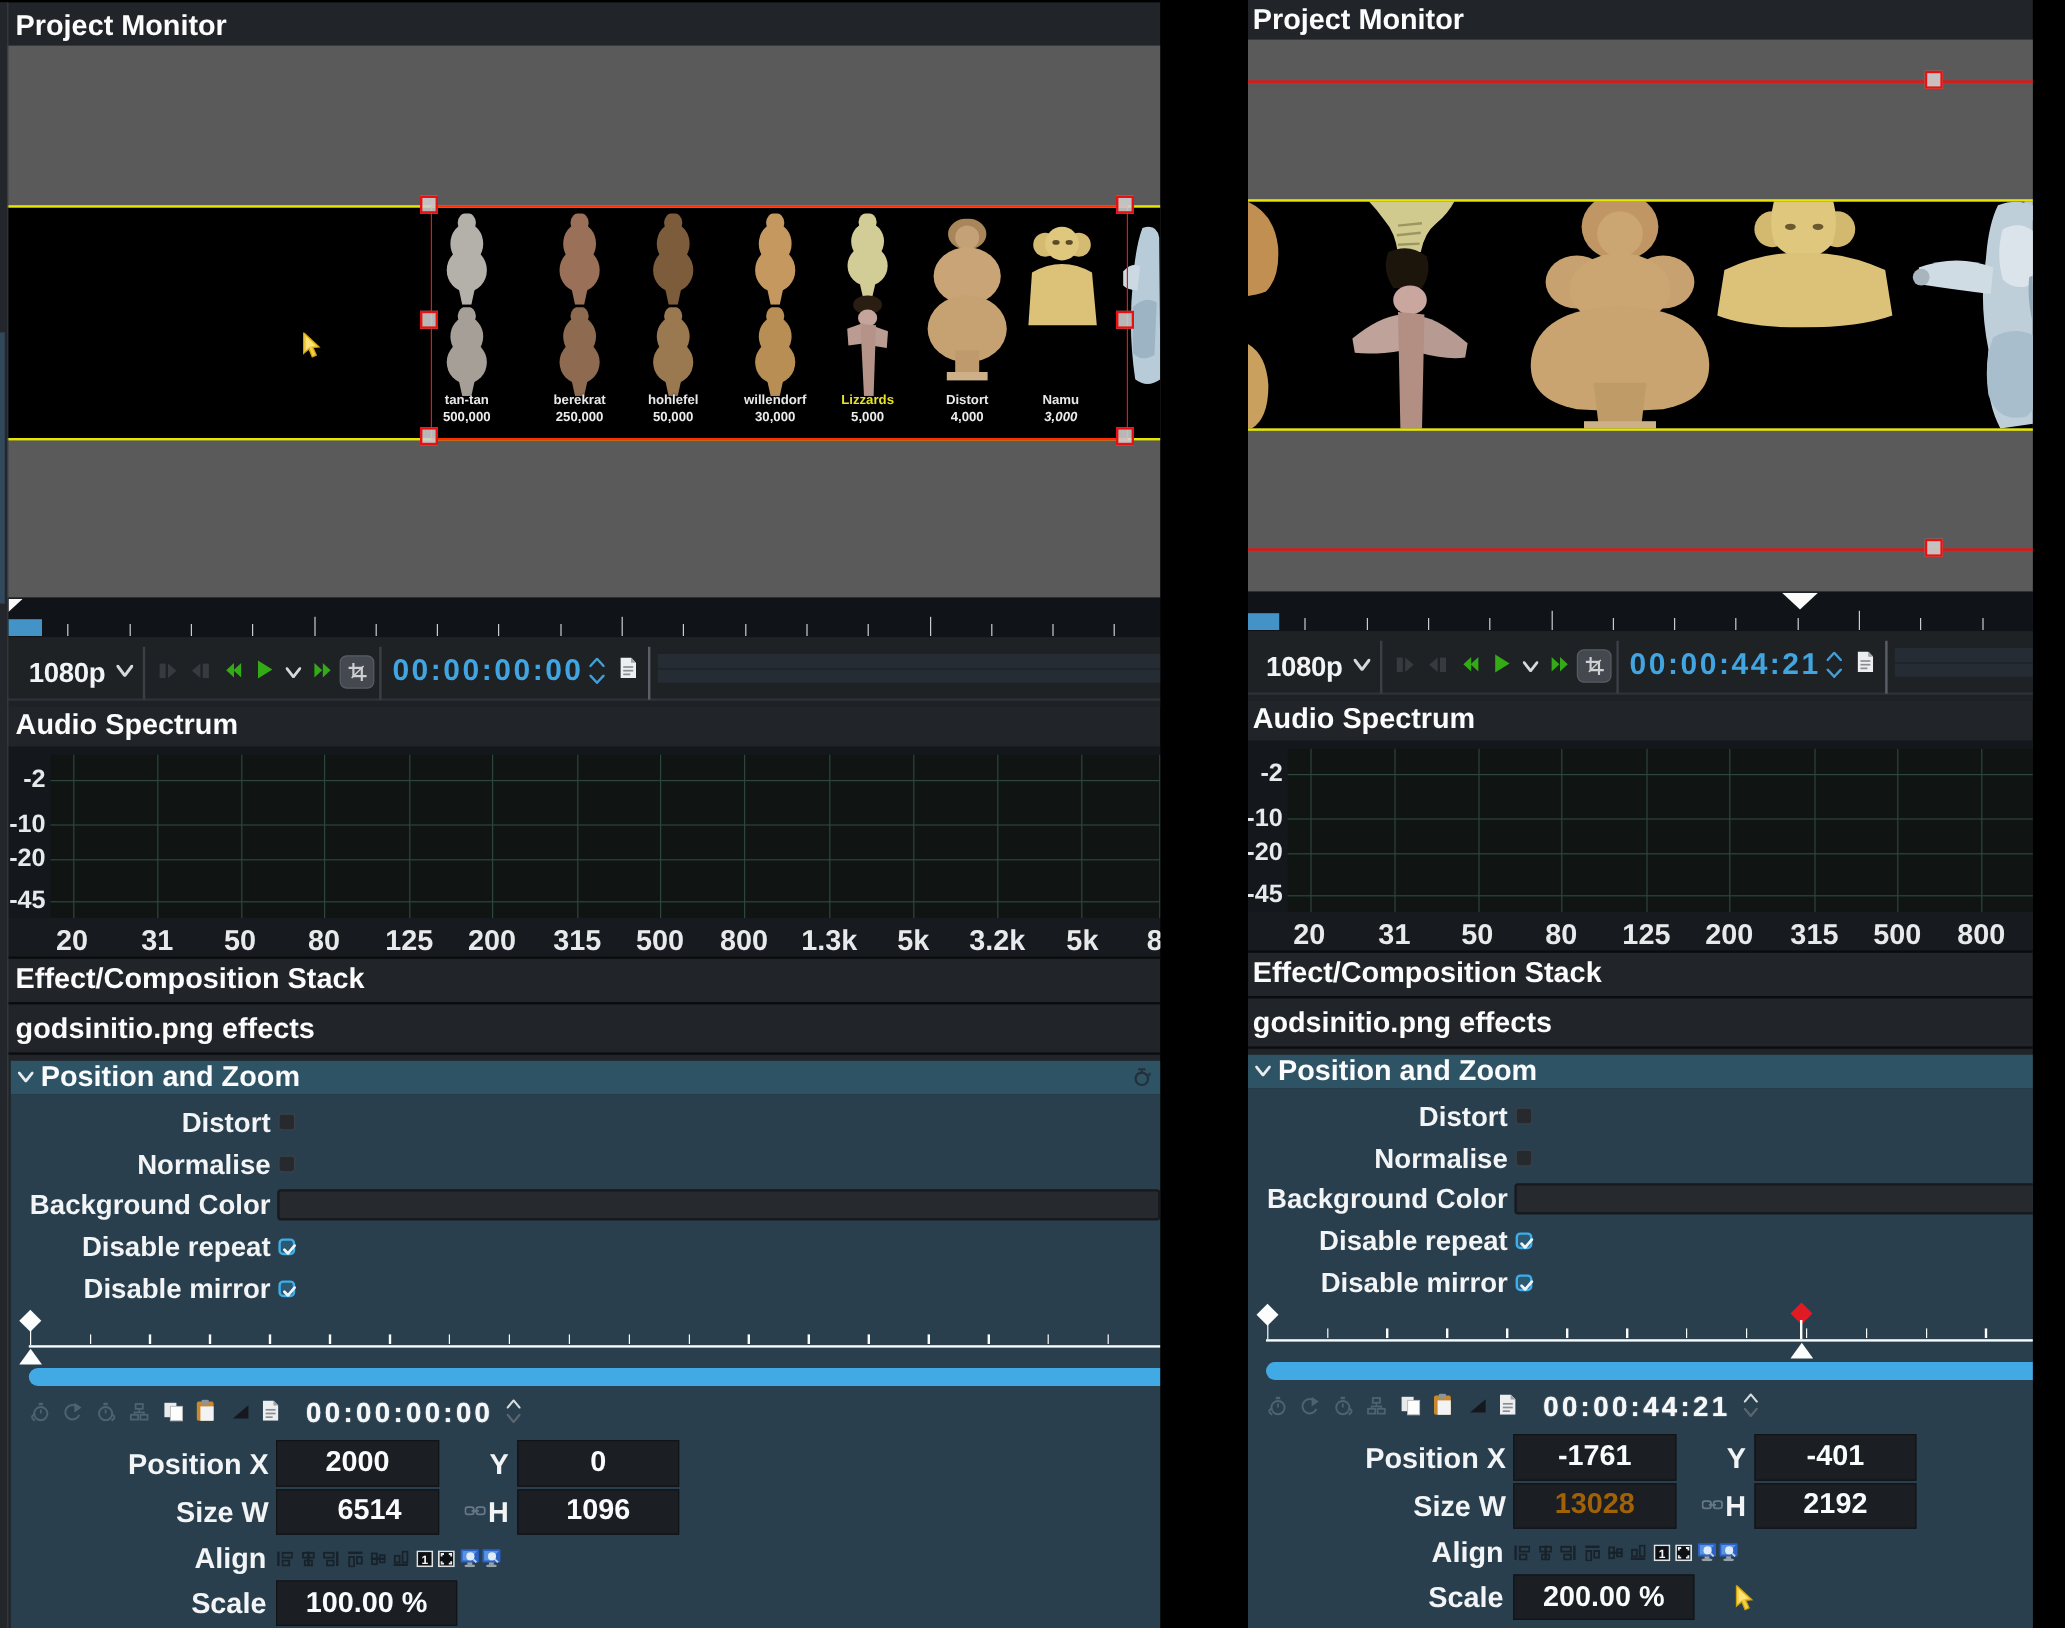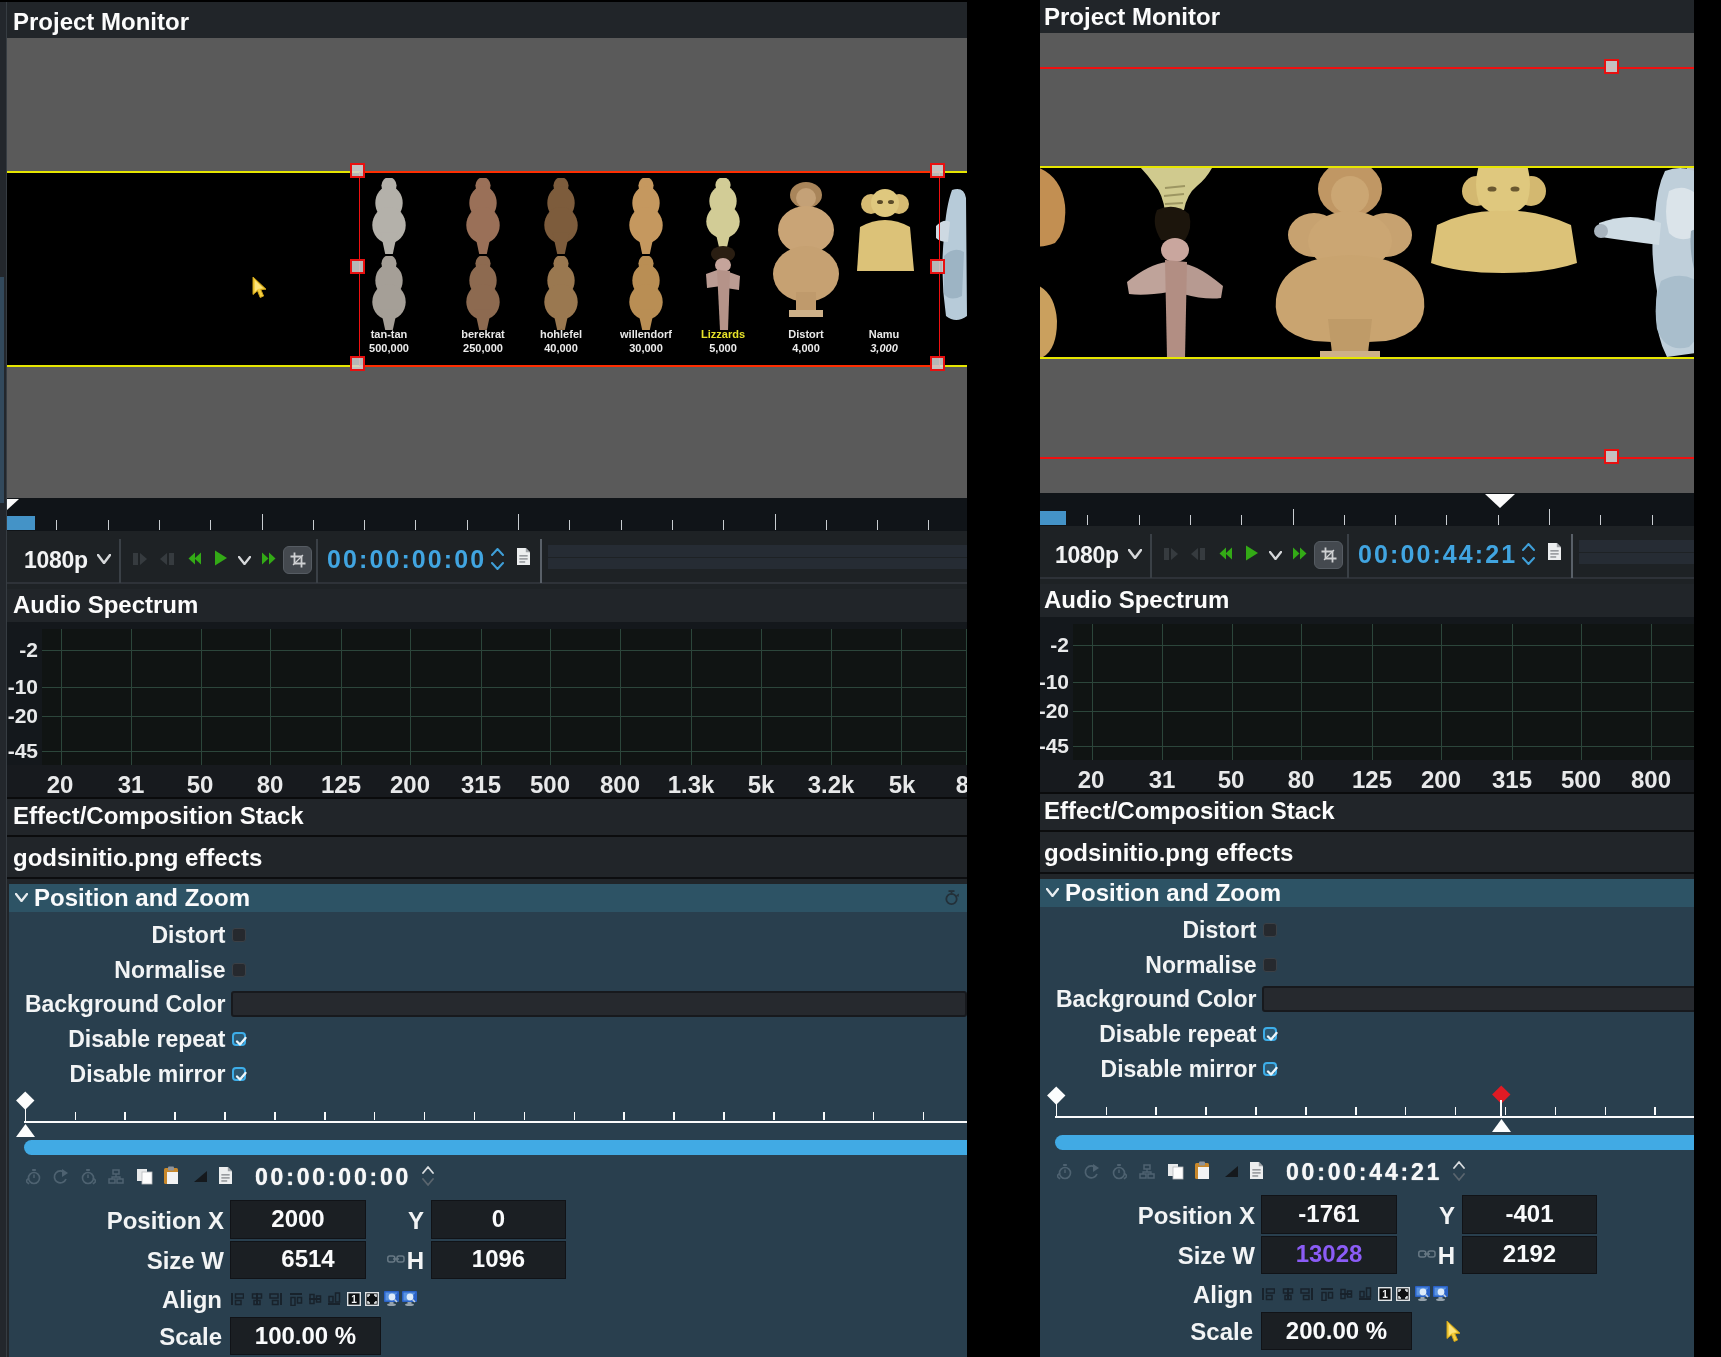--- a/index.html
+++ b/index.html
@@ -95,21 +95,21 @@
           <svg style="position:absolute;left:930px;top:186px;" width="37" height="138" viewBox="0 0 37 138">
             <path d="M22,4 Q34,0 36,12 L37,130 Q26,138 16,130 Q10,90 14,50 Q16,20 22,4 Z" fill="#b7cbd9"></path>
             <path d="M6,40 Q14,32 20,36 L18,56 Q10,56 6,52 Z" fill="#cdd9e2"></path>
             <path d="M14,70 Q24,60 34,66 L32,110 Q20,116 14,108 Z" fill="#9db4c4"></path>
           </svg>
           <div style="position:absolute;left:344px;top:328px;width:90px;height:12px;display:flex;align-items:center;justify-content:center;font-size:11px;font-weight:bold;color:#e8e8e8;white-space:nowrap;text-shadow:0 0 2px #000;">tan-tan</div>
           <div style="position:absolute;left:344px;top:342px;width:90px;height:12px;display:flex;align-items:center;justify-content:center;font-size:11px;font-weight:bold;color:#ececec;white-space:nowrap;text-shadow:0 0 2px #000;">500,000</div>
           <div style="position:absolute;left:438px;top:328px;width:90px;height:12px;display:flex;align-items:center;justify-content:center;font-size:11px;font-weight:bold;color:#e8e8e8;white-space:nowrap;text-shadow:0 0 2px #000;">berekrat</div>
           <div style="position:absolute;left:438px;top:342px;width:90px;height:12px;display:flex;align-items:center;justify-content:center;font-size:11px;font-weight:bold;color:#ececec;white-space:nowrap;text-shadow:0 0 2px #000;">250,000</div>
           <div style="position:absolute;left:516px;top:328px;width:90px;height:12px;display:flex;align-items:center;justify-content:center;font-size:11px;font-weight:bold;color:#e8e8e8;white-space:nowrap;text-shadow:0 0 2px #000;">hohlefel</div>
-          <div style="position:absolute;left:516px;top:342px;width:90px;height:12px;display:flex;align-items:center;justify-content:center;font-size:11px;font-weight:bold;color:#ececec;white-space:nowrap;text-shadow:0 0 2px #000;">40,000</div>
+          <div style="position:absolute;left:516px;top:342px;width:90px;height:12px;display:flex;align-items:center;justify-content:center;font-size:11px;font-weight:bold;color:#ececec;white-space:nowrap;text-shadow:0 0 2px #000;">50,000</div>
           <div style="position:absolute;left:601px;top:328px;width:90px;height:12px;display:flex;align-items:center;justify-content:center;font-size:11px;font-weight:bold;color:#e8e8e8;white-space:nowrap;text-shadow:0 0 2px #000;">willendorf</div>
           <div style="position:absolute;left:601px;top:342px;width:90px;height:12px;display:flex;align-items:center;justify-content:center;font-size:11px;font-weight:bold;color:#ececec;white-space:nowrap;text-shadow:0 0 2px #000;">30,000</div>
           <div style="position:absolute;left:678px;top:328px;width:90px;height:12px;display:flex;align-items:center;justify-content:center;font-size:11px;font-weight:bold;color:#e6e229;white-space:nowrap;text-shadow:0 0 2px #000;">Lizzards</div>
           <div style="position:absolute;left:678px;top:342px;width:90px;height:12px;display:flex;align-items:center;justify-content:center;font-size:11px;font-weight:bold;color:#ececec;white-space:nowrap;text-shadow:0 0 2px #000;text-align:right;">5,000</div>
           <div style="position:absolute;left:761px;top:328px;width:90px;height:12px;display:flex;align-items:center;justify-content:center;font-size:11px;font-weight:bold;color:#e8e8e8;white-space:nowrap;text-shadow:0 0 2px #000;">Distort</div>
           <div style="position:absolute;left:761px;top:342px;width:90px;height:12px;display:flex;align-items:center;justify-content:center;font-size:11px;font-weight:bold;color:#ececec;white-space:nowrap;text-shadow:0 0 2px #000;">4,000</div>
           <div style="position:absolute;left:839px;top:328px;width:90px;height:12px;display:flex;align-items:center;justify-content:center;font-size:11px;font-weight:bold;color:#e8e8e8;white-space:nowrap;text-shadow:0 0 2px #000;">Namu</div>
           <div style="position:absolute;left:839px;top:342px;width:90px;height:12px;display:flex;align-items:center;justify-content:center;font-size:11px;font-weight:bold;color:#ececec;white-space:nowrap;text-shadow:0 0 2px #000;font-style:italic;">3,000</div>
           <svg style="position:absolute;left:252px;top:277px;" width="16" height="24" viewBox="0 0 16 24">
             <polygon points="1,0 1,17.5 5.5,13.8 8.2,20.5 11.6,19 8.8,12.6 14,12.2" fill="#f5ce3e" stroke="#caa017" stroke-width="1"></polygon>
@@ -684,21 +684,21 @@
         <polyline points="1,1 6.0,7 11,1" fill="none" stroke="#5a656e" stroke-width="1.8" stroke-linecap="round" stroke-linejoin="round"></polyline>
       </svg>
       <div style="position:absolute;left:0px;top:1209px;width:224px;height:24px;display:flex;align-items:center;justify-content:flex-end;font-size:24px;font-weight:bold;color:#f2f4f5;white-space:nowrap;">Position X</div>
       <div style="position:absolute;left:230px;top:1200px;width:136px;height:38.5px;background:#1b1f23;border:1px solid #111317;"></div>
       <div style="position:absolute;left:230px;top:1207px;width:136px;height:24px;display:flex;align-items:center;justify-content:center;font-size:24px;font-weight:bold;color:#fafbfc;white-space:nowrap;">-1761</div>
       <div style="position:absolute;left:360px;top:1209px;width:64px;height:24px;display:flex;align-items:center;justify-content:flex-end;font-size:24px;font-weight:bold;color:#f2f4f5;white-space:nowrap;">Y</div>
       <div style="position:absolute;left:431px;top:1200px;width:135px;height:38.5px;background:#1b1f23;border:1px solid #111317;"></div>
       <div style="position:absolute;left:431px;top:1207px;width:135px;height:24px;display:flex;align-items:center;justify-content:center;font-size:24px;font-weight:bold;color:#fafbfc;white-space:nowrap;">-401</div>
       <div style="position:absolute;left:0px;top:1249px;width:224px;height:24px;display:flex;align-items:center;justify-content:flex-end;font-size:24px;font-weight:bold;color:#f2f4f5;white-space:nowrap;">Size W</div>
       <div style="position:absolute;left:230px;top:1240.5px;width:136px;height:38.5px;background:#1b1f23;border:1px solid #111317;"></div>
-      <div style="position:absolute;left:230px;top:1247px;width:136px;height:24px;display:flex;align-items:center;justify-content:center;font-size:24px;font-weight:bold;color:#8b5cf6;white-space:nowrap;">13028</div>
+      <div style="position:absolute;left:230px;top:1247px;width:136px;height:24px;display:flex;align-items:center;justify-content:center;font-size:24px;font-weight:bold;color:#a16207;white-space:nowrap;">13028</div>
       <svg style="position:absolute;left:387px;top:1253px;opacity:.55;" width="18" height="12" viewBox="0 0 18 12">
         <rect x="0.8" y="3" width="7" height="6" rx="2" fill="none" stroke="#9aa7b1" stroke-width="1.5"></rect>
         <rect x="10" y="3" width="7" height="6" rx="2" fill="none" stroke="#9aa7b1" stroke-width="1.5"></rect>
         <line x1="6" y1="6" x2="12" y2="6" stroke="#9aa7b1" stroke-width="1.5"></line>
       </svg>
       <div style="position:absolute;left:360px;top:1249px;width:64px;height:24px;display:flex;align-items:center;justify-content:flex-end;font-size:24px;font-weight:bold;color:#f2f4f5;white-space:nowrap;">H</div>
       <div style="position:absolute;left:431px;top:1240.5px;width:135px;height:38.5px;background:#1b1f23;border:1px solid #111317;"></div>
       <div style="position:absolute;left:431px;top:1247px;width:135px;height:24px;display:flex;align-items:center;justify-content:center;font-size:24px;font-weight:bold;color:#fafbfc;white-space:nowrap;">2192</div>
       <div style="position:absolute;left:0px;top:1288px;width:222px;height:24px;display:flex;align-items:center;justify-content:flex-end;font-size:24px;font-weight:bold;color:#f2f4f5;white-space:nowrap;">Align</div>
       <svg style="position:absolute;left:230px;top:1291.5px;" width="14" height="14" viewBox="0 0 14 14">

